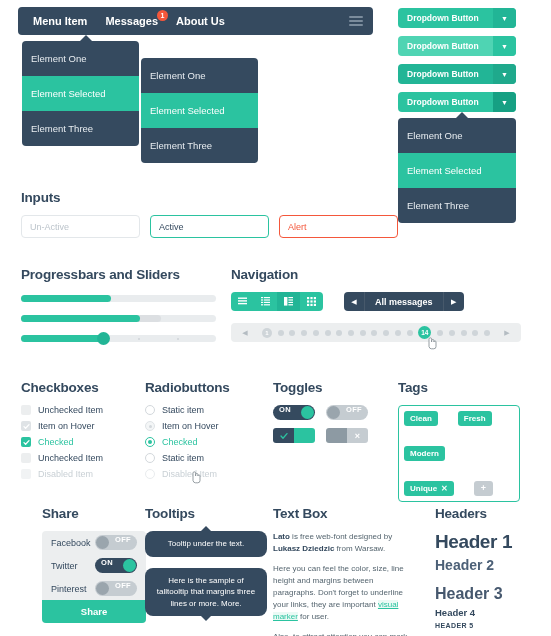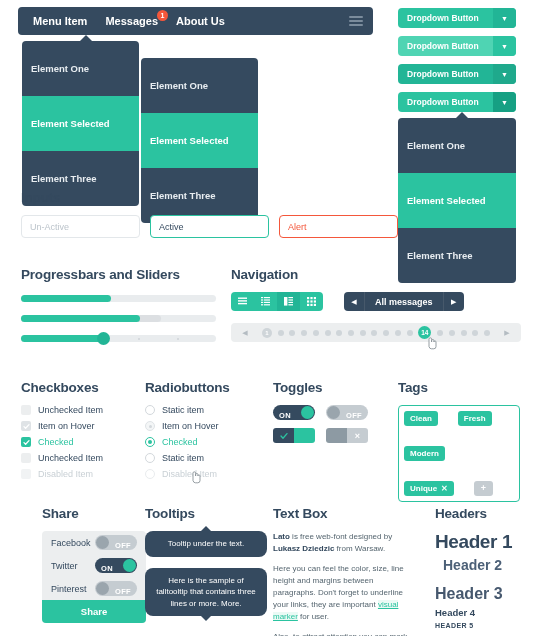--- a/index.html
+++ b/index.html
@@ -54,22 +54,22 @@
     width:14px;display:flex;flex-direction:column;gap:2px;cursor:pointer;
   }
   #hamburger span{display:block;height:2px;background:#7b8c9c;border-radius:1px;}
 
   
   .dmenu{
     background:var(--navy);border-radius:4px;overflow:hidden;
     position:absolute;
   }
   .dmenu .ditem{
-    color:#e8edf1;font-size:9.5px;font-weight:bold;
-    padding:22px 9px;cursor:pointer;white-space:nowrap;
+    color:#e8edf1;font-size:9.5px;font-weight:normal;
+    padding:12px 9px;cursor:pointer;white-space:nowrap;
   }
   .dmenu .ditem.sel{background:var(--teal);color:#fff;}
   .caret-up{
     position:absolute;width:0;height:0;
     border-left:6px solid transparent;border-right:6px solid transparent;
     border-bottom:6px solid var(--navy);
   }
   #menu-a{left:22px;top:41px;width:117px;}
   #menu-a-caret{left:80px;top:35px;}
   #menu-b{left:141px;top:58px;width:117px;}
@@ -185,21 +185,21 @@
   .rad.on{border-color:var(--teal);}
   .rad.on i{width:4px;height:4px;border-radius:50%;background:var(--teal);display:block;}
   .opt .lb{color:var(--text);}
   .opt.muted .lb{color:#c9d0d5;}
   .opt.on .lb{color:var(--teal);}
   #cursor2{position:absolute;left:46px;top:49px;}
 
   
   #tg-sec{position:absolute;left:273px;top:380px;width:115px;}
   .tg-row{display:flex;gap:11px;margin-bottom:8px;}
-  .tg{width:42px;height:15px;border-radius:8px;display:flex;align-items:flex-end;cursor:pointer;position:relative;}
+  .tg{width:42px;height:15px;border-radius:8px;display:flex;align-items:flex-start;cursor:pointer;position:relative;}
   .tg.on{background:var(--navy);justify-content:flex-start;}
   .tg.off{background:var(--grey-mid);justify-content:flex-end;}
   .tg .txt{font-size:7.5px;font-weight:bold;color:#fff;padding:0 6px;letter-spacing:.3px;}
   .tg .nub{width:13px;height:13px;border-radius:50%;position:absolute;top:1px;}
   .tg.on .nub{background:var(--teal);right:1px;}
   .tg.off .nub{background:#9aa5ad;left:1px;}
   .tgsq{width:42px;height:15px;border-radius:3px;display:flex;overflow:hidden;cursor:pointer;}
   .tgsq .half{width:50%;display:flex;align-items:center;justify-content:center;}
   .tgsq.on .half.a{background:var(--navy);}
   .tgsq.on .half.b{background:var(--teal);}
@@ -252,21 +252,21 @@
 
   
   #text-sec{position:absolute;left:273px;top:506px;width:143px;}
   #text-sec p{margin:0 0 8px 0;font-size:8px;line-height:1.5;color:#55656f;}
   #text-sec b{color:var(--text);}
   .link{color:var(--teal);text-decoration:underline;background:#eafaf5;}
 
   
   #head-sec{position:absolute;left:435px;top:506px;width:105px;}
   #h1{font-size:19px;font-weight:bold;color:var(--text);margin:6px 0 4px;letter-spacing:-0.4px;}
-  #h2{font-size:14px;font-weight:bold;color:#4c6077;margin:0 8px 4px;}
+  #h2{font-size:14px;font-weight:bold;color:#4c6077;margin:0 0 4px;}
   #h3{font-size:16px;font-weight:bold;color:#46586e;margin:12px 0 4px;}
   #h4{font-size:9.5px;font-weight:bold;color:var(--text);margin:0 0 4px;}
   #h5{font-size:7px;font-weight:bold;color:var(--text);letter-spacing:.4px;margin:0;}
 </style>
 </head>
 <body>
 
 <div id="navbar">
   <div class="nav-item">
     <span>Menu Item</span>
@@ -568,21 +568,21 @@
 </div>
 
 <div id="tip-sec">
   <div class="sec-title">Tooltips</div>
   <div class="tip" style="margin-top:10px">
     <span class="ct up"></span>
     <span>Tooltip under the text.</span>
   </div>
   <div class="tip" style="margin-top:11px">
     <span class="ct dn"></span>
-    <span>Here is the sample of talltooltip that contains three lines or more. More.</span>
+    <span>Here is the sample of talltooltip that margins three lines or more. More.</span>
   </div>
 </div>
 
 <div id="text-sec">
   <div class="sec-title">Text Box</div>
   <p>
     <b>Lato</b><span> is free web-font designed by </span><b>Lukasz Dziedzic</b><span> from Warsaw.</span>
   </p>
   <p>
     <span>Here you can feel the color, size, line height and margins between paragraphs. Don't forget to underline your links, they are important </span><a class="link" href="#">visual marker</a><span> for user.</span>

